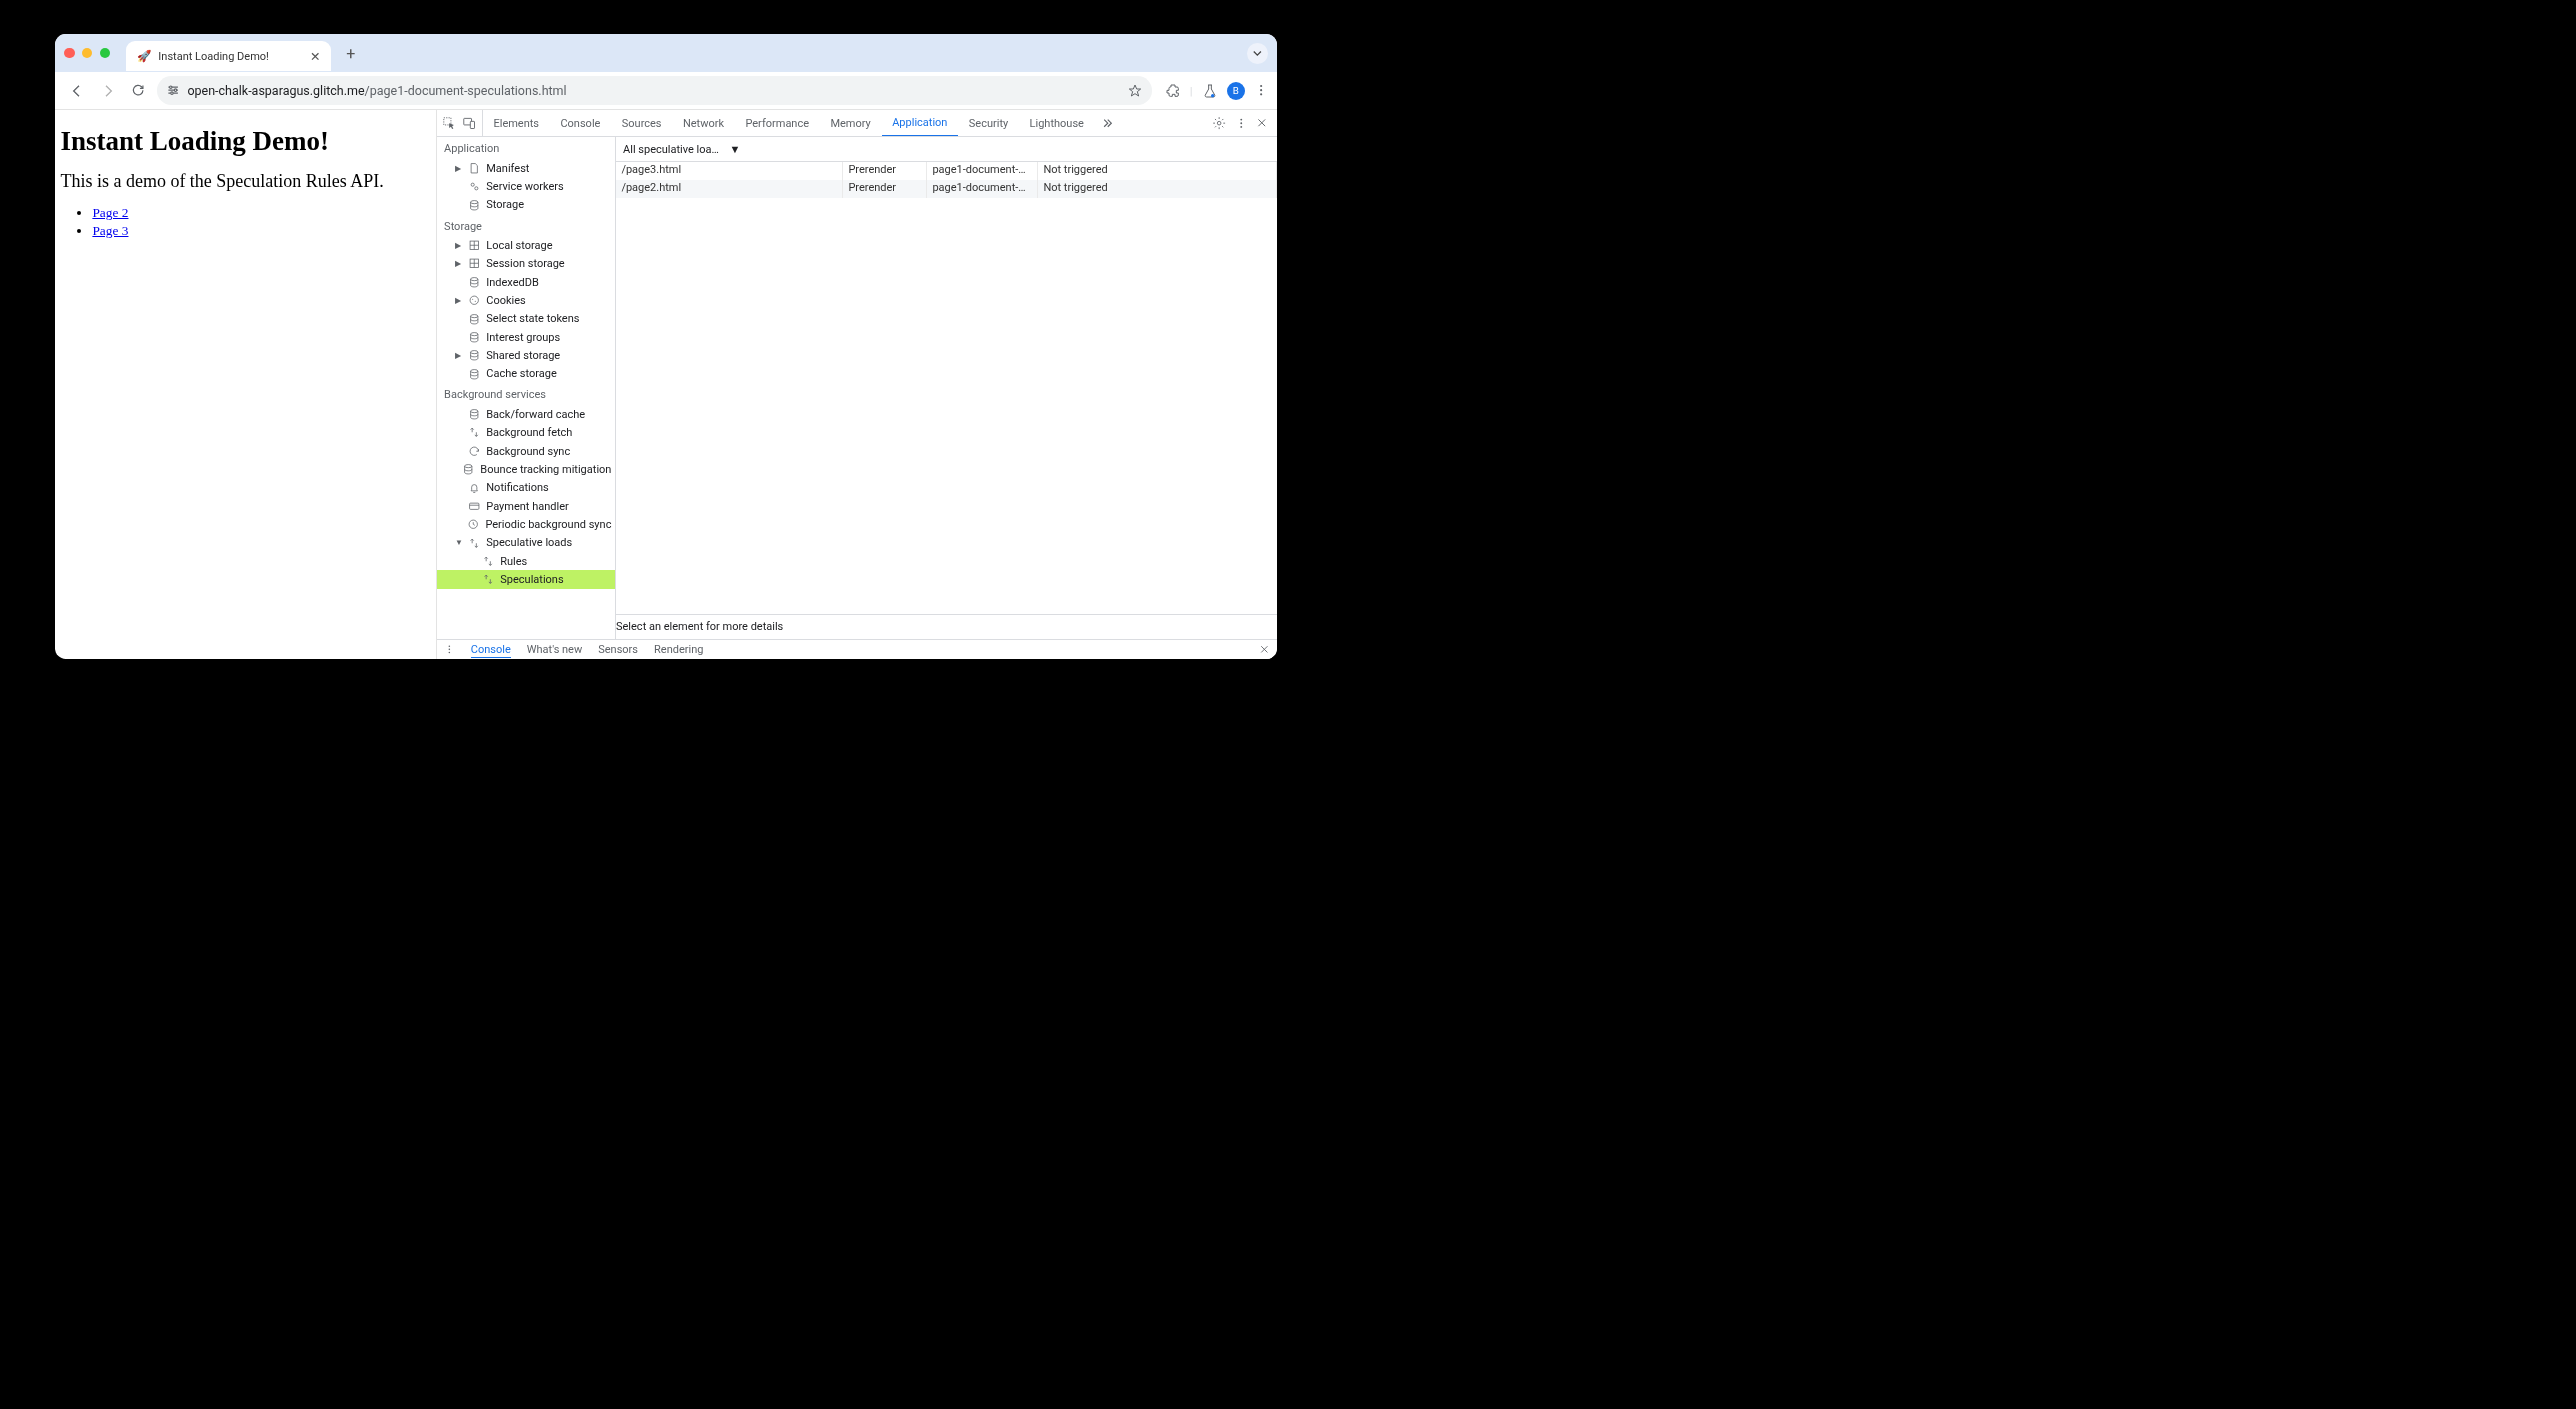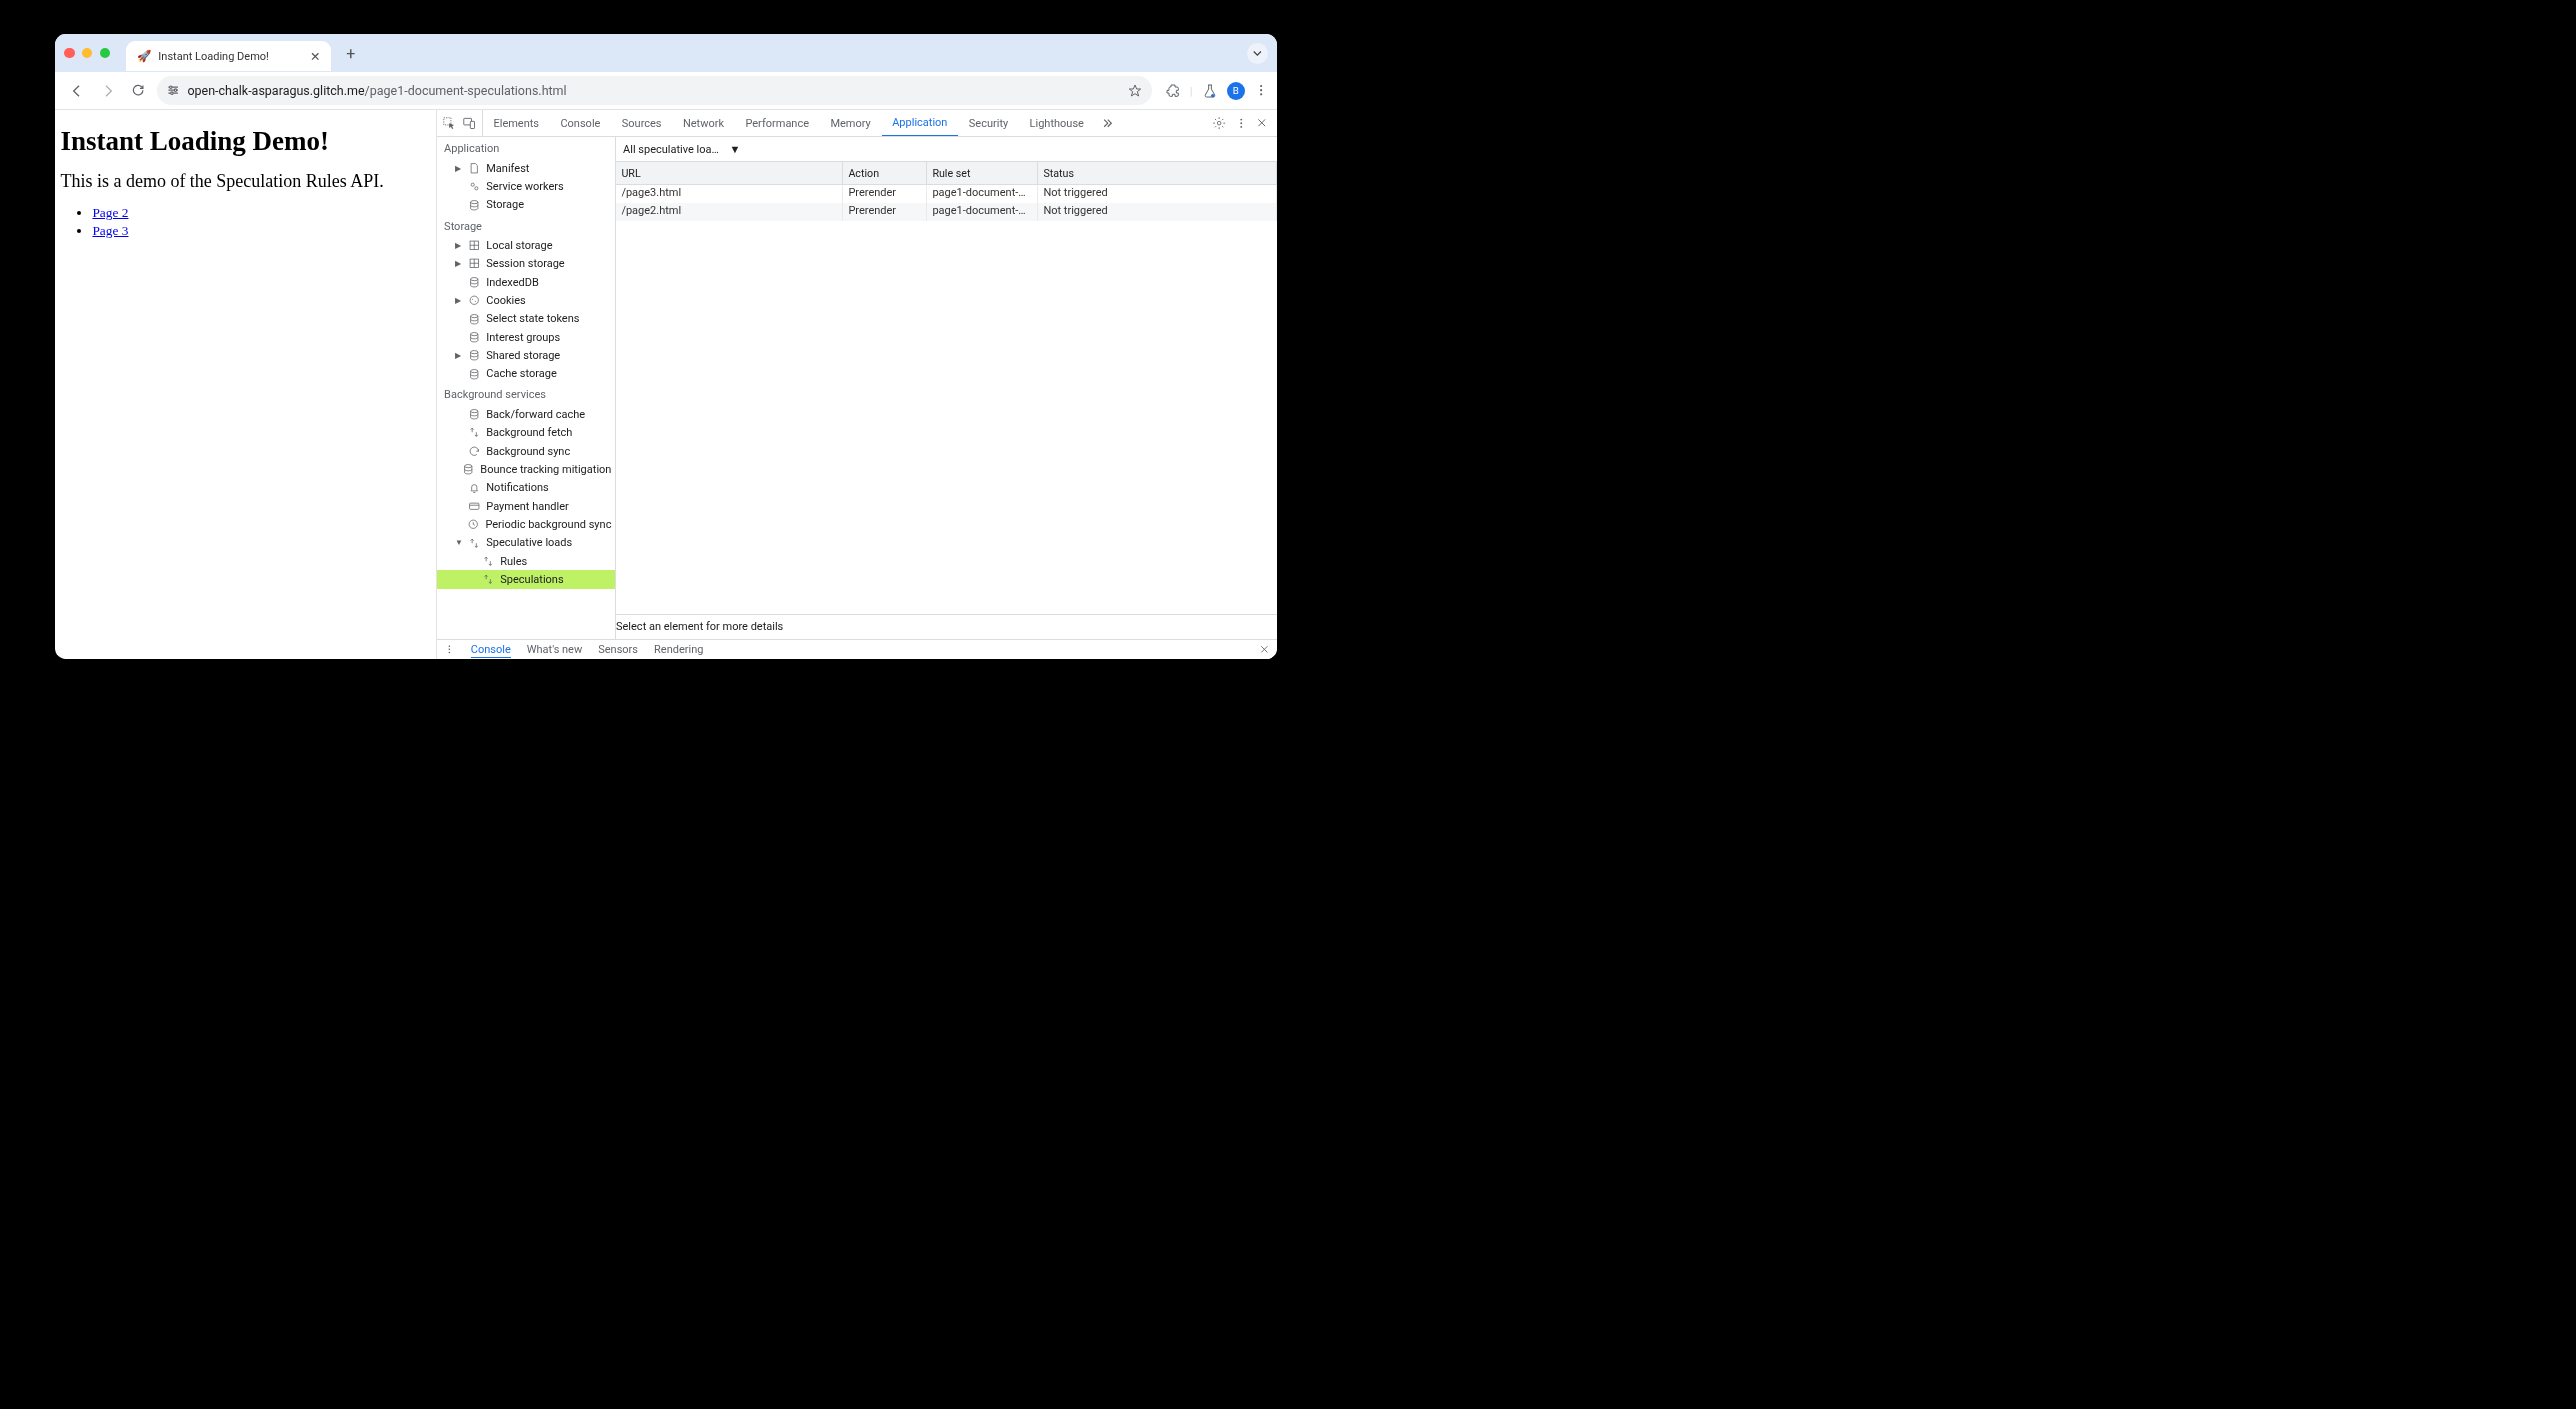--- a/index.html
+++ b/index.html
@@ -457,26 +457,20 @@
             </div>
           </div>
 
         <div class="dt-main">
           <div class="dt-filter">
             <div class="dropdown">
               <span>All speculative loa…</span>
               <span>▼</span>
             </div>
           </div>
-          <div class="dt-table-head">
-            <div class="th col-url">URL</div>
-            <div class="th col-action">Action</div>
-            <div class="th col-rule">Rule set</div>
-            <div class="th col-status">Status</div>
-          </div>
           <div class="dt-table-body" id="dt-rows" style="height:250px;">
               <div class="dt-row">
                 <div class="td col-url">/page3.html</div>
                 <div class="td col-action">Prerender</div>
                 <div class="td col-rule">page1-document-…</div>
                 <div class="td col-status">Not triggered</div>
               </div>
               <div class="dt-row">
                 <div class="td col-url">/page2.html</div>
                 <div class="td col-action">Prerender</div>

